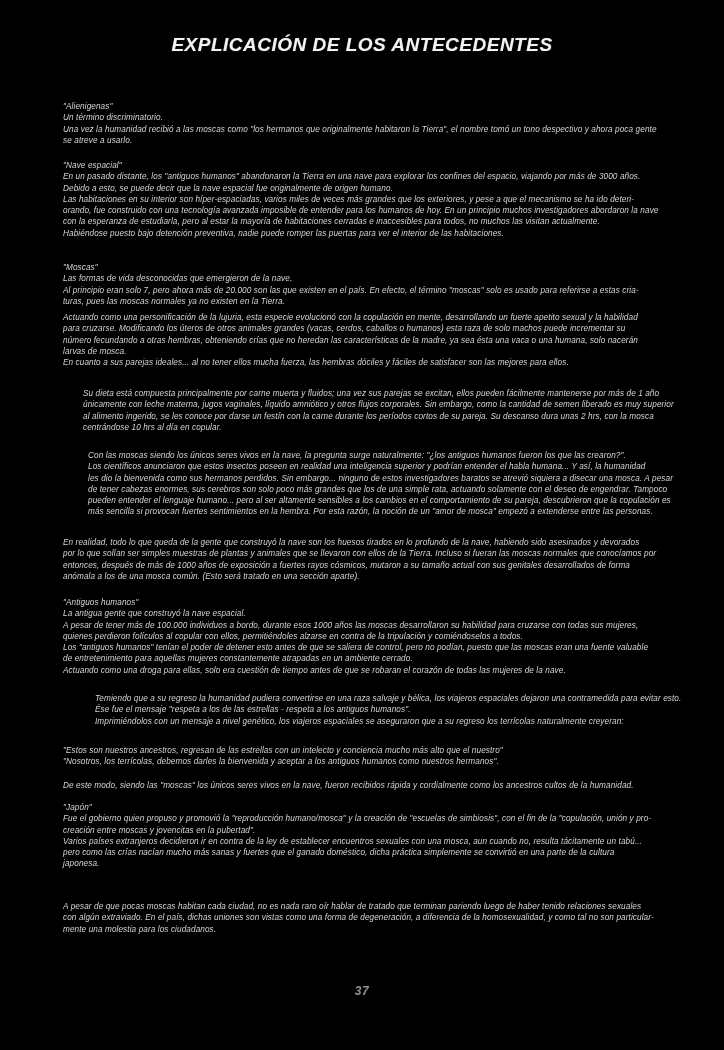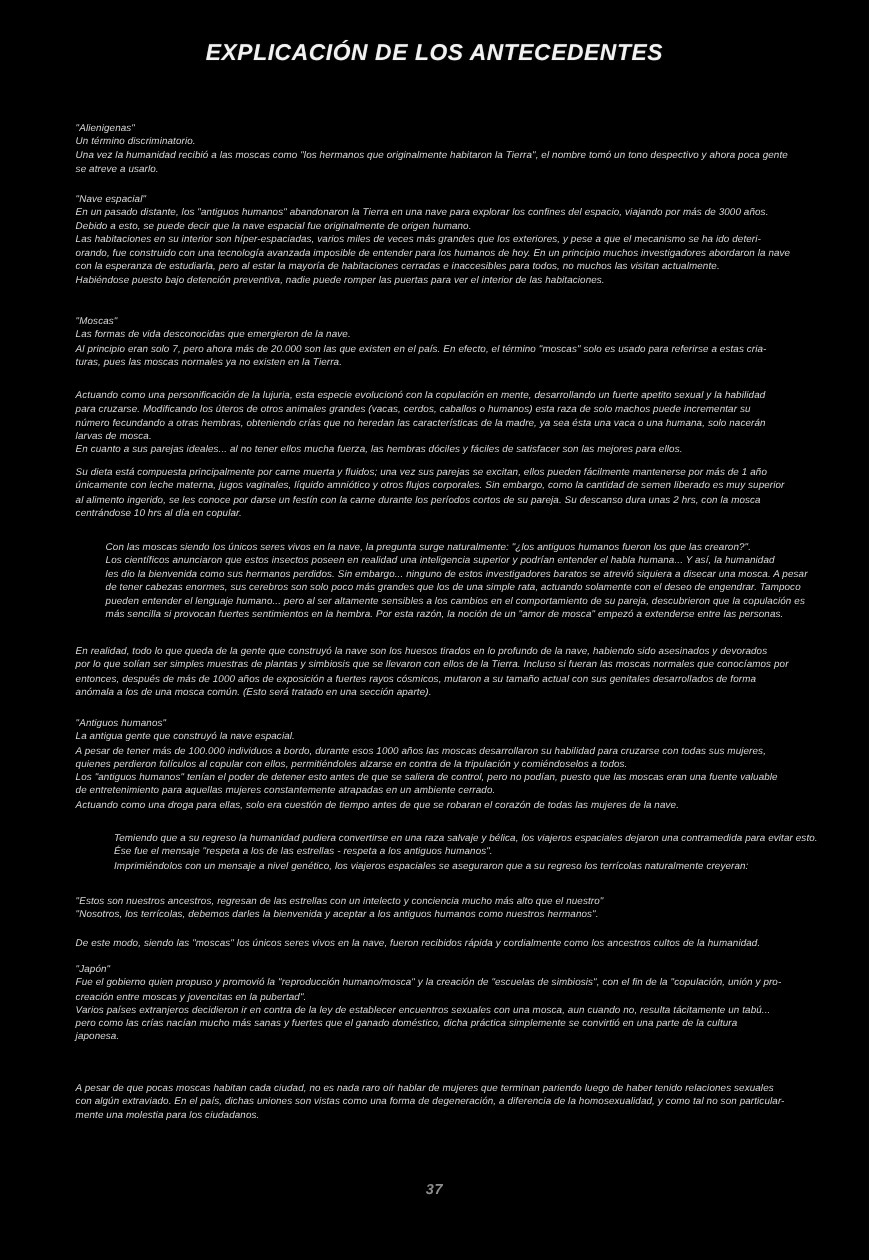--- a/index.html
+++ b/index.html
@@ -87,44 +87,44 @@
         <div class="line">orando, fue construido con una tecnología avanzada imposible de entender para los humanos de hoy. En un principio muchos investigadores abordaron la nave</div>
         <div class="line">con la esperanza de estudiarla, pero al estar la mayoría de habitaciones cerradas e inaccesibles para todos, no muchos las visitan actualmente.</div>
         <div class="line">Habiéndose puesto bajo detención preventiva, nadie puede romper las puertas para ver el interior de las habitaciones.</div>
       </div>
       <div class="block" style="top: 262px;">
         <div class="line">"Moscas"</div>
         <div class="line">Las formas de vida desconocidas que emergieron de la nave.</div>
         <div class="line">Al principio eran solo 7, pero ahora más de 20.000 son las que existen en el país. En efecto, el término "moscas" solo es usado para referirse a estas cria-</div>
         <div class="line">turas, pues las moscas normales ya no existen en la Tierra.</div>
       </div>
-      <div class="block" style="top: 324px;">
+      <div class="block" style="top: 312px;">
         <div class="line">Actuando como una personificación de la lujuria, esta especie evolucionó con la copulación en mente, desarrollando un fuerte apetito sexual y la habilidad</div>
         <div class="line">para cruzarse. Modificando los úteros de otros animales grandes (vacas, cerdos, caballos o humanos) esta raza de solo machos puede incrementar su</div>
         <div class="line">número fecundando a otras hembras, obteniendo crías que no heredan las características de la madre, ya sea ésta una vaca o una humana, solo nacerán</div>
         <div class="line">larvas de mosca.</div>
         <div class="line">En cuanto a sus parejas ideales... al no tener ellos mucha fuerza, las hembras dóciles y fáciles de satisfacer son las mejores para ellos.</div>
       </div>
-      <div class="block" style="top: 388px;">
+      <div class="block" style="top: 388px; margin-left: 20px;">
         <div class="line">Su dieta está compuesta principalmente por carne muerta y fluidos; una vez sus parejas se excitan, ellos pueden fácilmente mantenerse por más de 1 año</div>
         <div class="line">únicamente con leche materna, jugos vaginales, líquido amniótico y otros flujos corporales. Sin embargo, como la cantidad de semen liberado es muy superior</div>
         <div class="line">al alimento ingerido, se les conoce por darse un festín con la carne durante los períodos cortos de su pareja. Su descanso dura unas 2 hrs, con la mosca</div>
         <div class="line">centrándose 10 hrs al día en copular.</div>
       </div>
       <div class="block" style="top: 450px; margin-left: 25px;">
         <div class="line">Con las moscas siendo los únicos seres vivos en la nave, la pregunta surge naturalmente: "¿los antiguos humanos fueron los que las crearon?".</div>
         <div class="line">Los científicos anunciaron que estos insectos poseen en realidad una inteligencia superior y podrían entender el habla humana... Y así, la humanidad</div>
         <div class="line">les dio la bienvenida como sus hermanos perdidos. Sin embargo... ninguno de estos investigadores baratos se atrevió siquiera a disecar una mosca. A pesar</div>
         <div class="line">de tener cabezas enormes, sus cerebros son solo poco más grandes que los de una simple rata, actuando solamente con el deseo de engendrar. Tampoco</div>
         <div class="line">pueden entender el lenguaje humano... pero al ser altamente sensibles a los cambios en el comportamiento de su pareja, descubrieron que la copulación es</div>
         <div class="line">más sencilla si provocan fuertes sentimientos en la hembra. Por esta razón, la noción de un "amor de mosca" empezó a extenderse entre las personas.</div>
       </div>
       <div class="block" style="top: 537px;">
         <div class="line">En realidad, todo lo que queda de la gente que construyó la nave son los huesos tirados en lo profundo de la nave, habiendo sido asesinados y devorados</div>
-        <div class="line">por lo que solían ser simples muestras de plantas y simbiosis que se llevaron con ellos de la Tierra. Incluso si fueran las moscas normales que conocíamos por</div>
+        <div class="line">por lo que solían ser simples muestras de plantas y animales que se llevaron con ellos de la Tierra. Incluso si fueran las moscas normales que conocíamos por</div>
         <div class="line">entonces, después de más de 1000 años de exposición a fuertes rayos cósmicos, mutaron a su tamaño actual con sus genitales desarrollados de forma</div>
         <div class="line">anómala a los de una mosca común. (Esto será tratado en una sección aparte).</div>
       </div>
       <div class="block" style="top: 597px;">
         <div class="line">"Antiguos humanos"</div>
         <div class="line">La antigua gente que construyó la nave espacial.</div>
         <div class="line">A pesar de tener más de 100.000 individuos a bordo, durante esos 1000 años las moscas desarrollaron su habilidad para cruzarse con todas sus mujeres,</div>
         <div class="line">quienes perdieron folículos al copular con ellos, permitiéndoles alzarse en contra de la tripulación y comiéndoselos a todos.</div>
         <div class="line">Los "antiguos humanos" tenían el poder de detener esto antes de que se saliera de control, pero no podían, puesto que las moscas eran una fuente valuable</div>
         <div class="line">de entretenimiento para aquellas mujeres constantemente atrapadas en un ambiente cerrado.</div>
@@ -144,20 +144,20 @@
       </div>
       <div class="block" style="top: 802px;">
         <div class="line">"Japón"</div>
         <div class="line">Fue el gobierno quien propuso y promovió la "reproducción humano/mosca" y la creación de "escuelas de simbiosis", con el fin de la "copulación, unión y pro-</div>
         <div class="line">creación entre moscas y jovencitas en la pubertad".</div>
         <div class="line">Varios países extranjeros decidieron ir en contra de la ley de establecer encuentros sexuales con una mosca, aun cuando no, resulta tácitamente un tabú...</div>
         <div class="line">pero como las crías nacían mucho más sanas y fuertes que el ganado doméstico, dicha práctica simplemente se convirtió en una parte de la cultura</div>
         <div class="line">japonesa.</div>
       </div>
       <div class="block" style="top: 901px;">
-        <div class="line">A pesar de que pocas moscas habitan cada ciudad, no es nada raro oír hablar de mujeres que terminan pariendo luego de haber tenido relaciones sexuales</div>
+        <div class="line">A pesar de que pocas moscas habitan cada ciudad, no es nada raro oír hablar de tratado que terminan pariendo luego de haber tenido relaciones sexuales</div>
         <div class="line">con algún extraviado. En el país, dichas uniones son vistas como una forma de degeneración, a diferencia de la homosexualidad, y como tal no son particular-</div>
         <div class="line">mente una molestia para los ciudadanos.</div>
       </div>
     </div>
 
   <div class="page-number">37</div>
 </div>
 
 </body></html>

